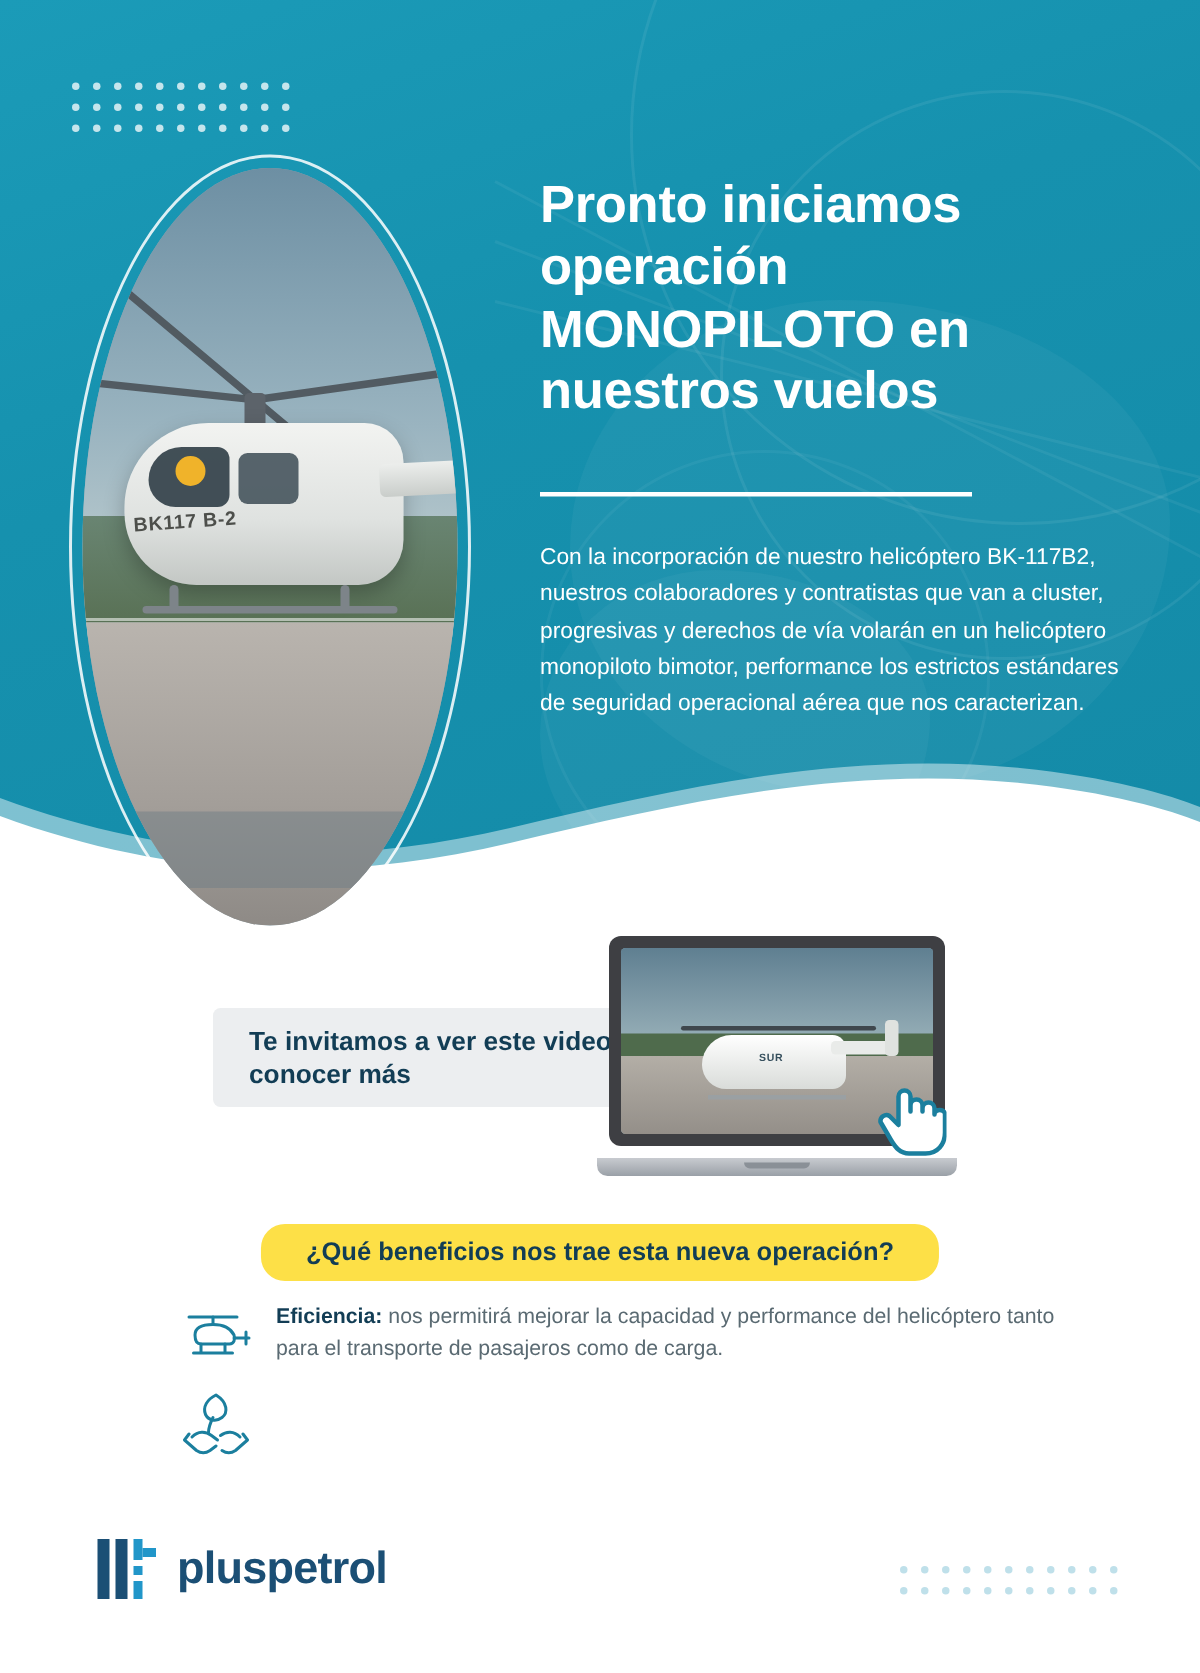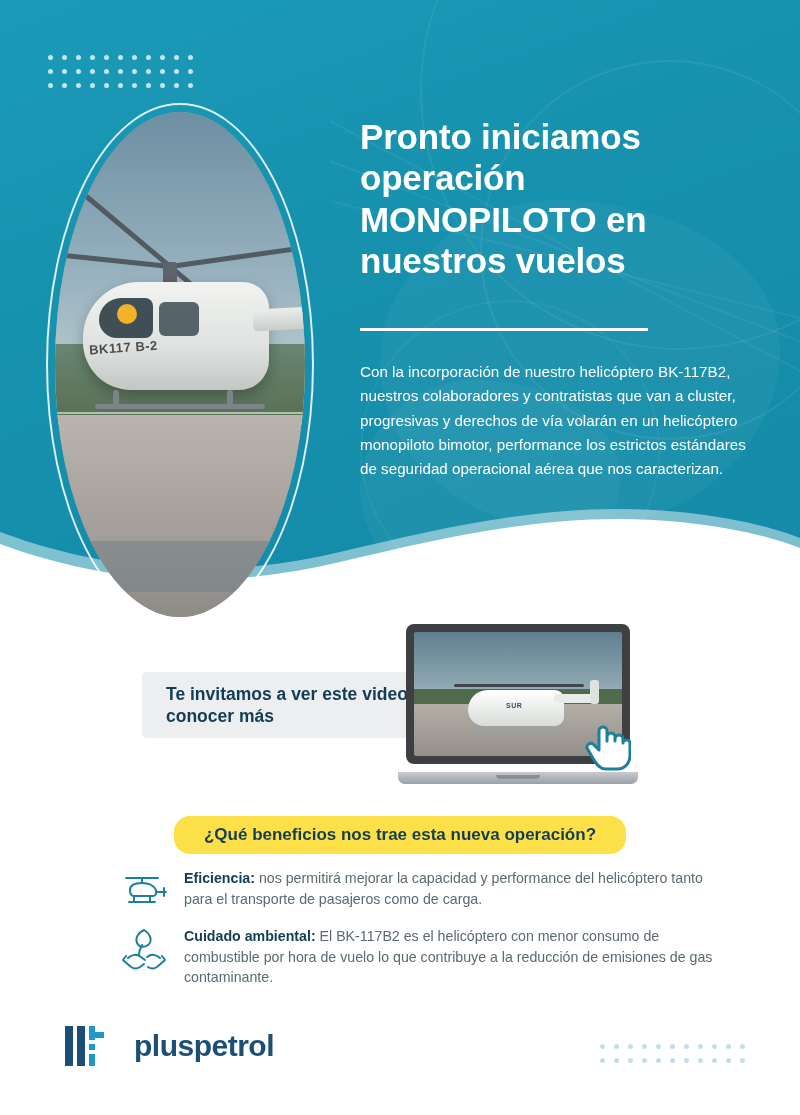--- a/index.html
+++ b/index.html
@@ -298,21 +298,21 @@
     font-size: 14.2px;
     line-height: 1.45;
     color: #5a6a72;
   }
   .benefit-text b { color: #123d55; font-weight: 700; }
 
   
   .logo {
     position: absolute;
     left: 62px; top: 1022px;
-    display: flex; align-items: center; gap: 28px;
+    display: flex; align-items: center; gap: 12px;
   }
   .logo-mark { width: 44px; height: 48px; }
   .logo-word {
     font-size: 30px; font-weight: 700; color: #1b4f75; letter-spacing: -.5px;
   }
 </style>
 </head>
 <body>
 
 <div class="poster">
@@ -448,23 +448,20 @@
     <svg class="benefit-icon" viewBox="0 0 48 44">
       <g fill="none" stroke="#1b7f9e" stroke-width="2" stroke-linecap="round" stroke-linejoin="round">
         <path d="M24 4 c-6 3-9 8-7 13 c2 4 7 5 11 2 c4-3 4-10-4-15 z"></path>
         <path d="M22 19 C20 23 19 26 19 29"></path>
         <path d="M8 32 c4-4 9-4 13-1 l4 3"></path>
         <path d="M40 32 c-4-4-9-4-13-1"></path>
         <path d="M6 30 l-3 4 8 7 c3 2 6 2 9 0 l4-3"></path>
         <path d="M42 30 l3 4 -8 7 c-3 2-6 2-9 0"></path>
       </g>
     </svg>
-    <div class="benefit-text">
-      <b>Cuidado ambiental:</b><span> El BK-117B2 es el helicóptero con menor consumo de combustible por hora de vuelo lo que contribuye a la reducción de emisiones de gas contaminante.</span>
-    </div>
   </div>
 
   <div class="logo">
     <svg class="logo-mark" viewBox="0 0 44 48">
       <rect x="3" y="4" width="8" height="40" fill="#1b4f75"></rect>
       <rect x="15" y="4" width="8" height="40" fill="#1b4f75"></rect>
       <rect x="27" y="4" width="6" height="14" fill="#2196c9"></rect>
       <rect x="27" y="22" width="6" height="6" fill="#2196c9"></rect>
       <rect x="27" y="32" width="6" height="12" fill="#2196c9"></rect>
       <rect x="33" y="10" width="9" height="6" fill="#2196c9"></rect>

